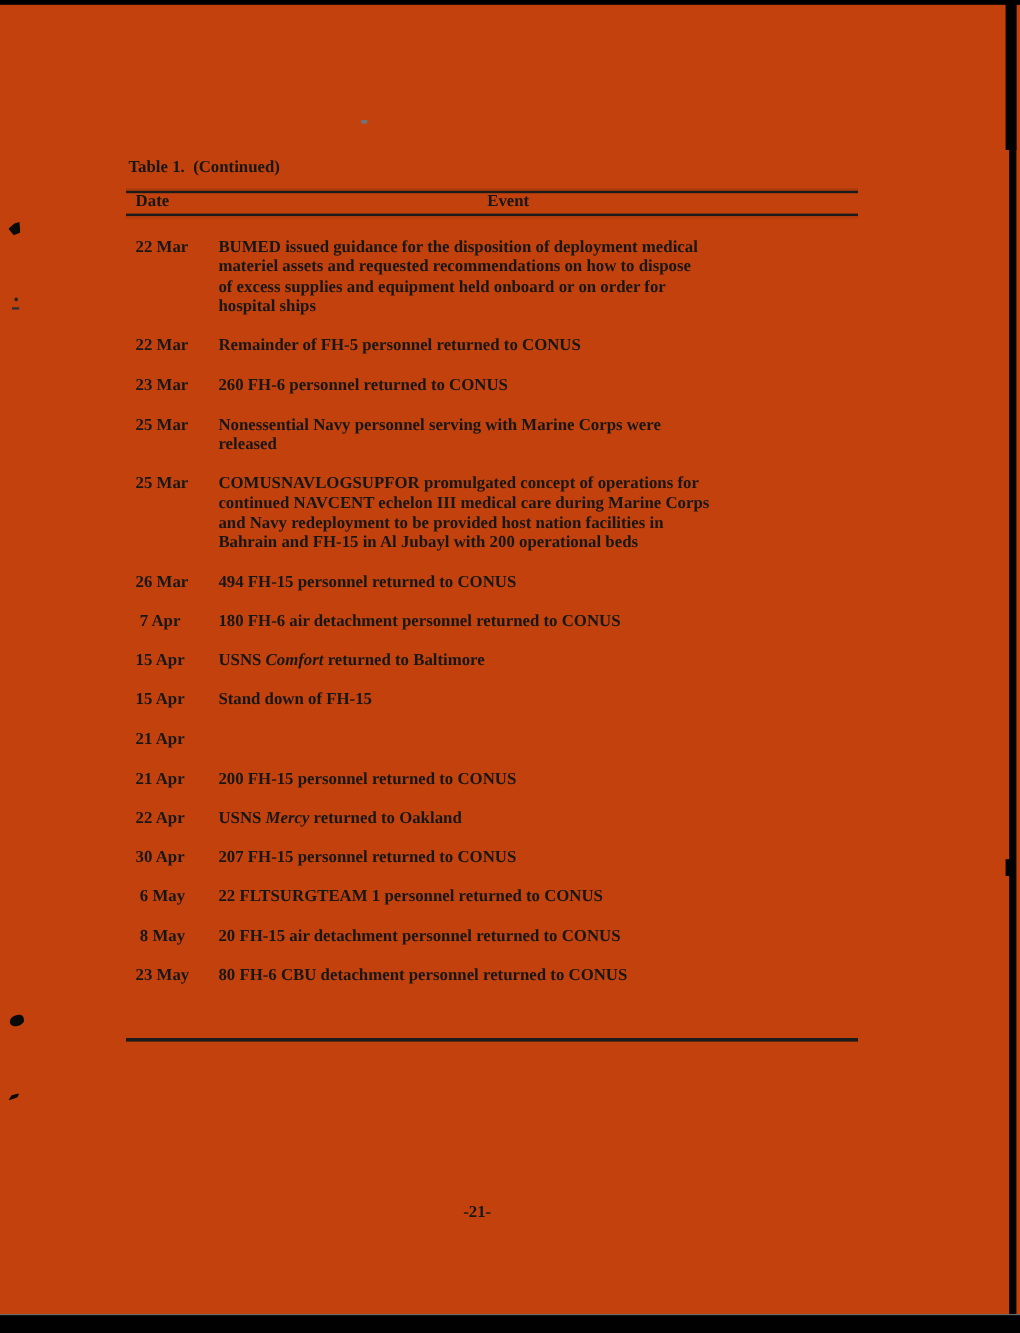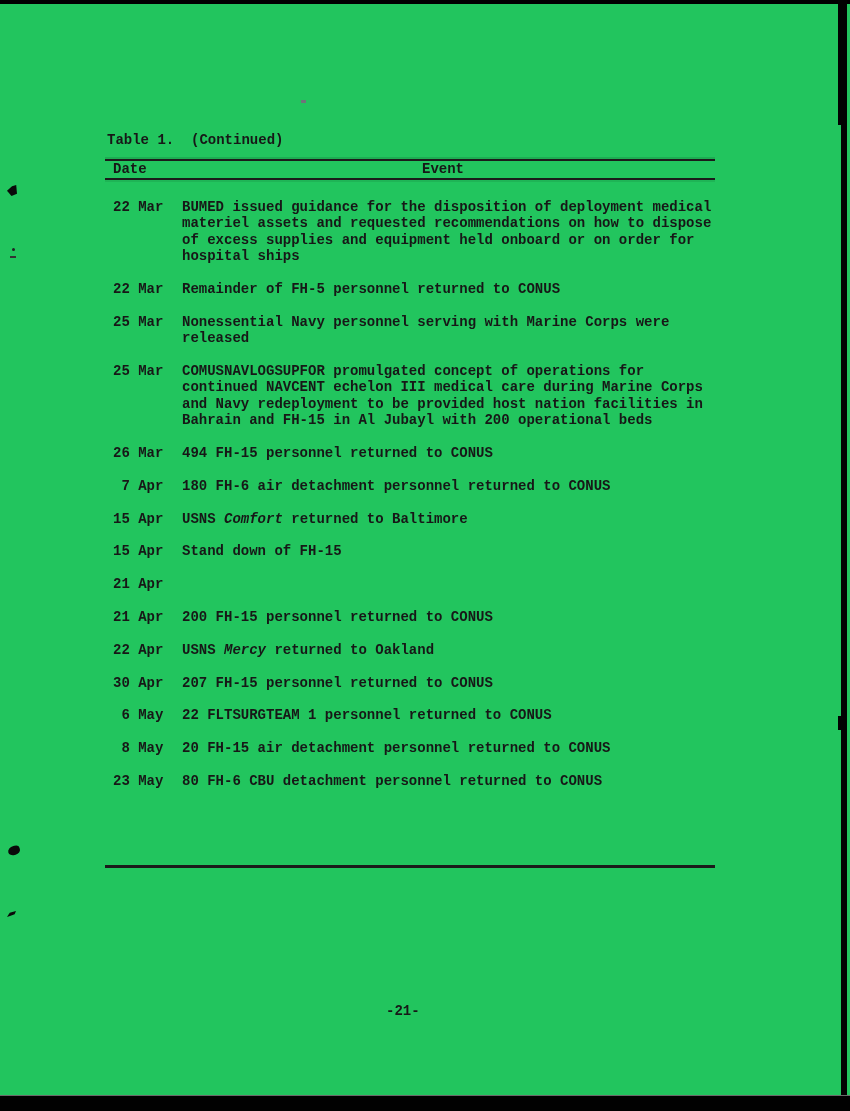--- a/index.html
+++ b/index.html
@@ -5,22 +5,23 @@
   * { margin: 0; padding: 0; box-sizing: border-box; }
   html, body { background: #e8e8e8; }
   body {
     width: 850px; height: 1111px;
     position: relative;
     font-family: "Liberation Mono", "DejaVu Sans Mono", monospace;
     overflow: hidden;
   }
   .page {
     position: absolute; inset: 0;
-    background: #22c55e;
+    background: #c2410c;
     color: #151515;
+    font-family: Liberation Serif, serif;
   }
   .doc-text {
     font-size: 14px;
     font-weight: bold;
     line-height: 16.4px;
     color: #171717;
   }
   
   .bar-top    { position: absolute; left: 0; top: 0; width: 850px; height: 4px; background: #000; }
   .bar-bottom { position: absolute; left: 0; top: 1095px; width: 850px; height: 16px; background: #010101; border-top: 1px solid #6a6a6a; }
@@ -44,21 +45,21 @@
     white-space: pre;
   }
   
   .rule { position: absolute; left: 105px; width: 610px; background: #1b1b1b; }
   .rule-top    { top: 159px; height: 2px; box-shadow: 0 -2px 0 rgba(0,0,0,0.12); }
   .rule-mid    { top: 178px; height: 2px; box-shadow: 0 2px 0 rgba(0,0,0,0.08); }
   .rule-bottom { top: 865px; height: 3px; }
   
   .table-header { position: absolute; left: 105px; top: 161px; width: 610px; height: 17px; }
   .col-date  { position: absolute; left: 8px;   top: 0; white-space: pre; }
-  .col-event { position: absolute; left: 317px; top: 0; white-space: pre; }
+  .col-event { position: absolute; left: 301px; top: 0; white-space: pre; }
   
   .table-body { position: absolute; left: 113px; top: 199px; width: 612px; }
   .row { display: flex; margin-bottom: 16.4px; }
   .cell-date  { flex: 0 0 69px; white-space: pre; }
   .cell-event { flex: 1 1 auto; white-space: pre; }
   .italic { font-style: italic; }
   
   .page-number { position: absolute; left: 386px; top: 1003px; white-space: pre; }
 </style>
 </head>
@@ -92,20 +93,24 @@
       <div class="row">
         <span class="cell-date">22 Mar</span>
         <span class="cell-event"><span>BUMED issued guidance for the disposition of deployment medical
 materiel assets and requested recommendations on how to dispose
 of excess supplies and equipment held onboard or on order for
 hospital ships</span></span>
       </div>
       <div class="row">
         <span class="cell-date">22 Mar</span>
         <span class="cell-event"><span>Remainder of FH-5 personnel returned to CONUS</span></span>
+      </div>
+      <div class="row">
+        <span class="cell-date">23 Mar</span>
+        <span class="cell-event"><span>260 FH-6 personnel returned to CONUS</span></span>
       </div>
       <div class="row">
         <span class="cell-date">25 Mar</span>
         <span class="cell-event"><span>Nonessential Navy personnel serving with Marine Corps were
 released</span></span>
       </div>
       <div class="row">
         <span class="cell-date">25 Mar</span>
         <span class="cell-event"><span>COMUSNAVLOGSUPFOR promulgated concept of operations for
 continued NAVCENT echelon III medical care during Marine Corps

